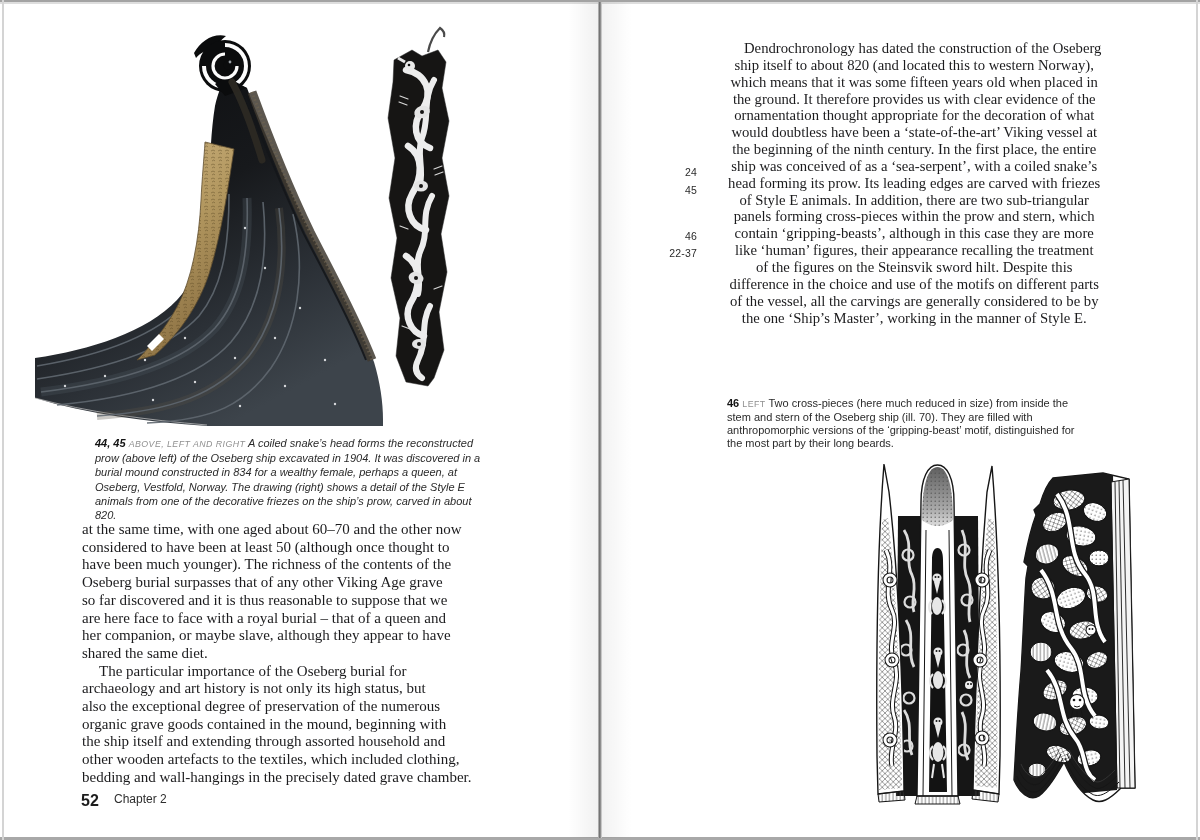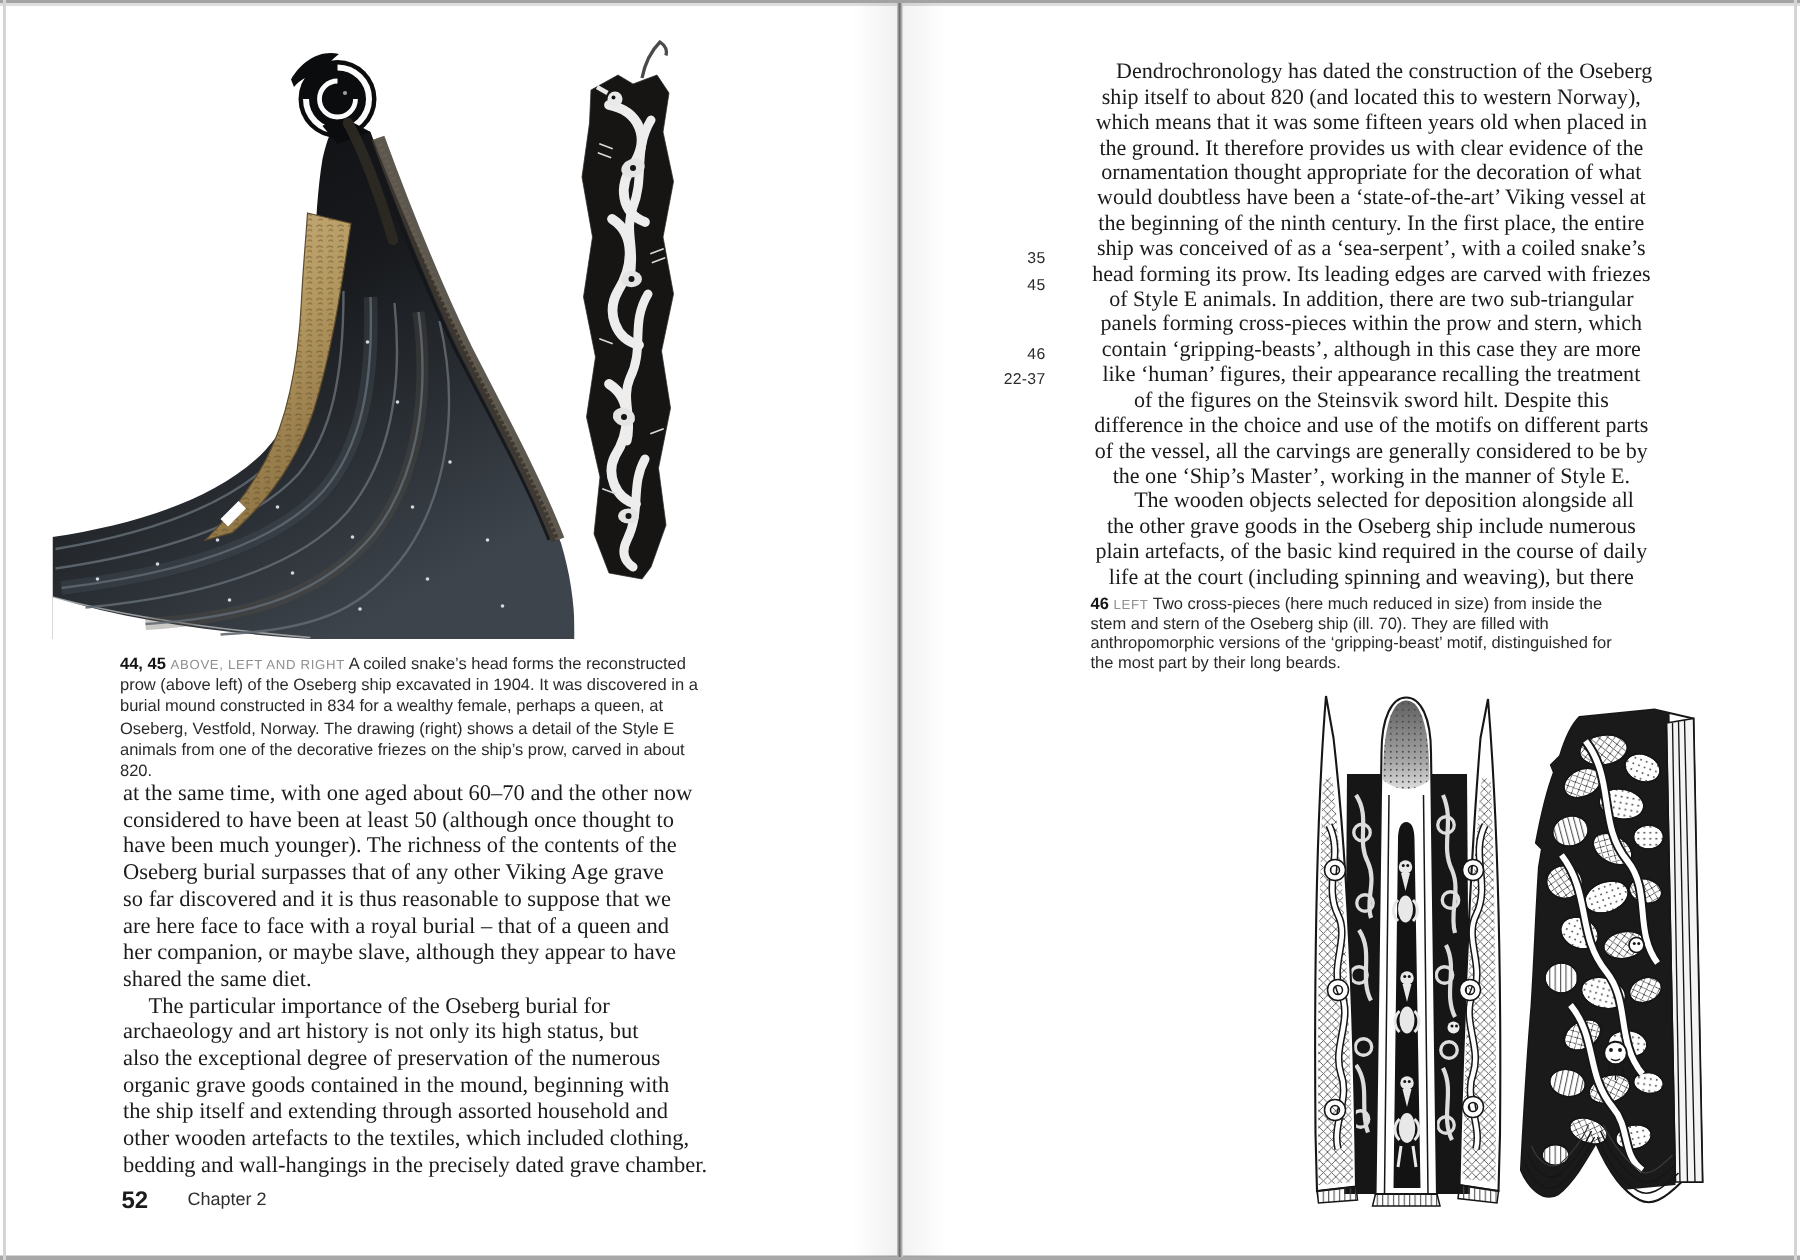--- a/index.html
+++ b/index.html
@@ -22,35 +22,35 @@
 
   
   .body-block{position:absolute;color:#1b1b1d;}
   .body-left{left:82px;top:521px;font:15px/17.7px "Liberation Serif","DejaVu Serif",serif;}
   .body-right{left:727px;top:40px;font:14.7px/16.85px "Liberation Serif","DejaVu Serif",serif;text-align:center;}
   .para{white-space:pre;}
   .para.indent{text-indent:17px;}
 
   
   .caption{position:absolute;font-size:11px;color:#262626;}
-  .caption-left{left:80px;top:436px;width:396px;line-height:14.2px;}
+  .caption-left{left:95px;top:436px;width:396px;line-height:14.2px;font-style:italic;}
   .caption-right{left:727px;top:397px;width:348px;line-height:12.9px;}
   .cap-ref{font-weight:700;color:#131313;}
   .cap-pos{font-size:8.8px;color:#8f8f8f;letter-spacing:.45px;}
   .cap-text{color:#2a2a2a;}
 
   
   .marginrefs{position:absolute;left:648px;top:0;width:49px;height:320px;}
   .mref{position:absolute;right:0;font-size:10.5px;font-weight:500;line-height:11px;
         color:#2a2a2a;letter-spacing:.2px;}
   .mref-44{top:167px;} .mref-45{top:185px;} .mref-46{top:231px;} .mref-2223{top:248px;}
 
   
   .folio{position:absolute;left:81px;top:792px;font-size:16px;font-weight:700;color:#1c1c1c;}
-  .chapter{position:absolute;left:125px;top:792px;font-size:12px;color:#2e2e2e;}
+  .chapter{position:absolute;left:114px;top:792px;font-size:12px;color:#2e2e2e;}
 </style>
 </head>
 <body>
 
 <div id="spread">
 
   <div class="edge-top"></div>
   <div class="edge-top2"></div>
   <div class="edge-bottom"></div>
   <div class="edge-left"></div>
@@ -187,21 +187,21 @@
 bedding and wall-hangings in the precisely dated grave chamber.</div>
     </div>
 
     <span class="folio">52</span>
     <span class="chapter">Chapter 2</span>
   </div>
 
   <div>
 
     <div class="marginrefs">
-      <span class="mref mref-44">35</span>
+      <span class="mref mref-44">24</span>
       <span class="mref mref-45">45</span>
       <span class="mref mref-46">46</span>
       <span class="mref mref-2223">22-37</span>
     </div>
 
     <div class="body-block body-right">
       <div class="para indent">Dendrochronology has dated the construction of the Oseberg
 ship itself to about 820 (and located this to western Norway),
 which means that it was some fifteen years old when placed in
 the ground. It therefore provides us with clear evidence of the
@@ -211,24 +211,20 @@
 ship was conceived of as a ‘sea-serpent’, with a coiled snake’s
 head forming its prow. Its leading edges are carved with friezes
 of Style E animals. In addition, there are two sub-triangular
 panels forming cross-pieces within the prow and stern, which
 contain ‘gripping-beasts’, although in this case they are more
 like ‘human’ figures, their appearance recalling the treatment
 of the figures on the Steinsvik sword hilt. Despite this
 difference in the choice and use of the motifs on different parts
 of the vessel, all the carvings are generally considered to be by
 the one ‘Ship’s Master’, working in the manner of Style E.</div>
-      <div class="para indent">The wooden objects selected for deposition alongside all
-the other grave goods in the Oseberg ship include numerous
-plain artefacts, of the basic kind required in the course of daily
-life at the court (including spinning and weaving), but there</div>
     </div>
 
     <div class="caption caption-right">
       <span class="cap-ref">46</span>
       <span class="cap-pos">LEFT</span>
       <span class="cap-text">Two cross-pieces (here much reduced in size) from inside the stem and stern of the Oseberg ship (ill. 70). They are filled with anthropomorphic versions of the ‘gripping-beast’ motif, distinguished for the most part by their long beards.</span>
     </div>
 
     <svg class="fig" style="left:874px;top:460px" width="132" height="348" viewBox="0 0 132 348">
       <defs>

